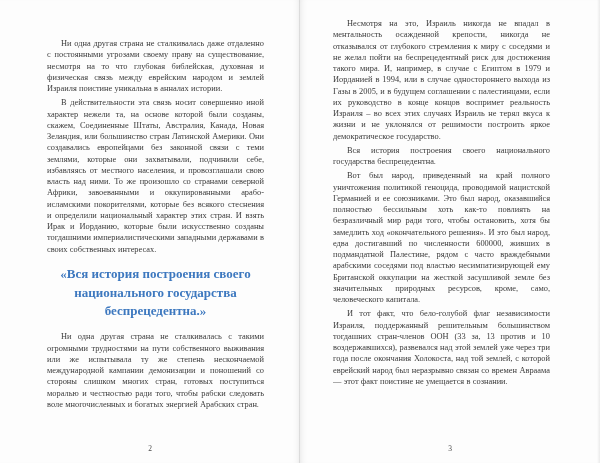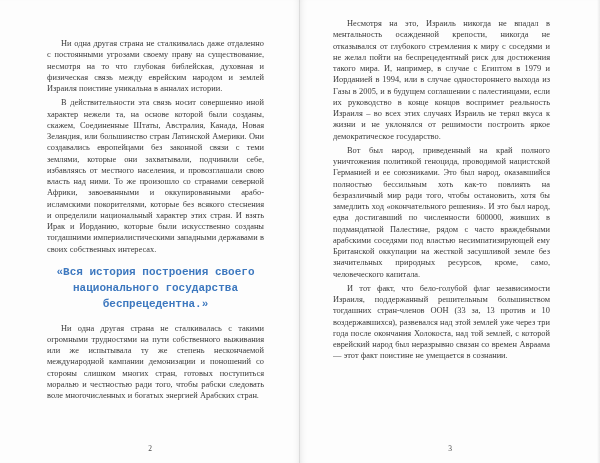--- a/index.html
+++ b/index.html
@@ -39,24 +39,23 @@
     text-align: justify;
     color: #3a3a3a;
     text-indent: 14px;
     word-spacing: 0.2px;
   }
   .quote {
     margin: 10px 8px 10px 8px;
     text-align: center;
     color: #3d78bf;
     font-weight: bold;
-    font-size: 11px;
+    font-size: 13px;
     line-height: 1.45;
     text-indent: 0;
-    font-family: Liberation Mono, monospace;
   }
   .page-number {
     position: absolute;
     bottom: 10px; left: 0; right: 0;
     text-align: center;
     font-size: 7.5px;
     color: #4a4a4a;
   }
 </style>
 </head>
@@ -73,20 +72,21 @@
       <p class="para">Ни одна другая страна не сталкивалась с такими огромными трудностями на пути собственного выживания или же испытывала ту же степень нескончаемой международной кампании демонизации и поношений со стороны слишком многих стран, готовых поступиться моралью и честностью ради того, чтобы рабски следовать воле многочисленных и богатых энергией Арабских стран.</p>
     </div>
     <div class="page-number">2</div>
   </div>
 
   <div class="spine"></div>
 
   <div class="page right">
     <div class="page-text">
       <p class="para">Несмотря на это, Израиль никогда не впадал в ментальность осажденной крепости, никогда не отказывался от глубокого стремления к миру с соседями и не желал пойти на беспрецедентный риск для достижения такого мира. И, например, в случае с Египтом в 1979 и Иорданией в 1994, или в случае одностороннего выхода из Газы в 2005, и в будущем соглашении с палестинцами, если их руководство в конце концов воспримет реальность Израиля – во всех этих случаях Израиль не терял вкуса к жизни и не уклонялся от решимости построить яркое демократическое государство.</p>
+      <p class="para">Вся история построения своего национального государства беспрецедентна.</p>
       <p class="para">Вот был народ, приведенный на край полного уничтожения политикой геноцида, проводимой нацистской Германией и ее союзниками. Это был народ, оказавшийся полностью бессильным хоть как-то повлиять на безразличный мир ради того, чтобы остановить, хотя бы замедлить ход «окончательного решения». И это был народ, едва достигавший по численности 600000, живших в подмандатной Палестине, рядом с часто враждебными арабскими соседями под властью несимпатизирующей ему Британской оккупации на жесткой засушливой земле без значительных природных ресурсов, кроме, само, человеческого капитала.</p>
       <p class="para">И тот факт, что бело-голубой флаг независимости Израиля, поддержанный решительным большинством тогдашних стран-членов ООН (33 за, 13 против и 10 воздержавшихся), развевался над этой землей уже через три года после окончания Холокоста, над той землей, с которой еврейский народ был неразрывно связан со времен Авраама — этот факт поистине не умещается в сознании.</p>
     </div>
     <div class="page-number">3</div>
   </div>
 
   <div class="edge-r"></div>
 </div>
 
 </body></html>

